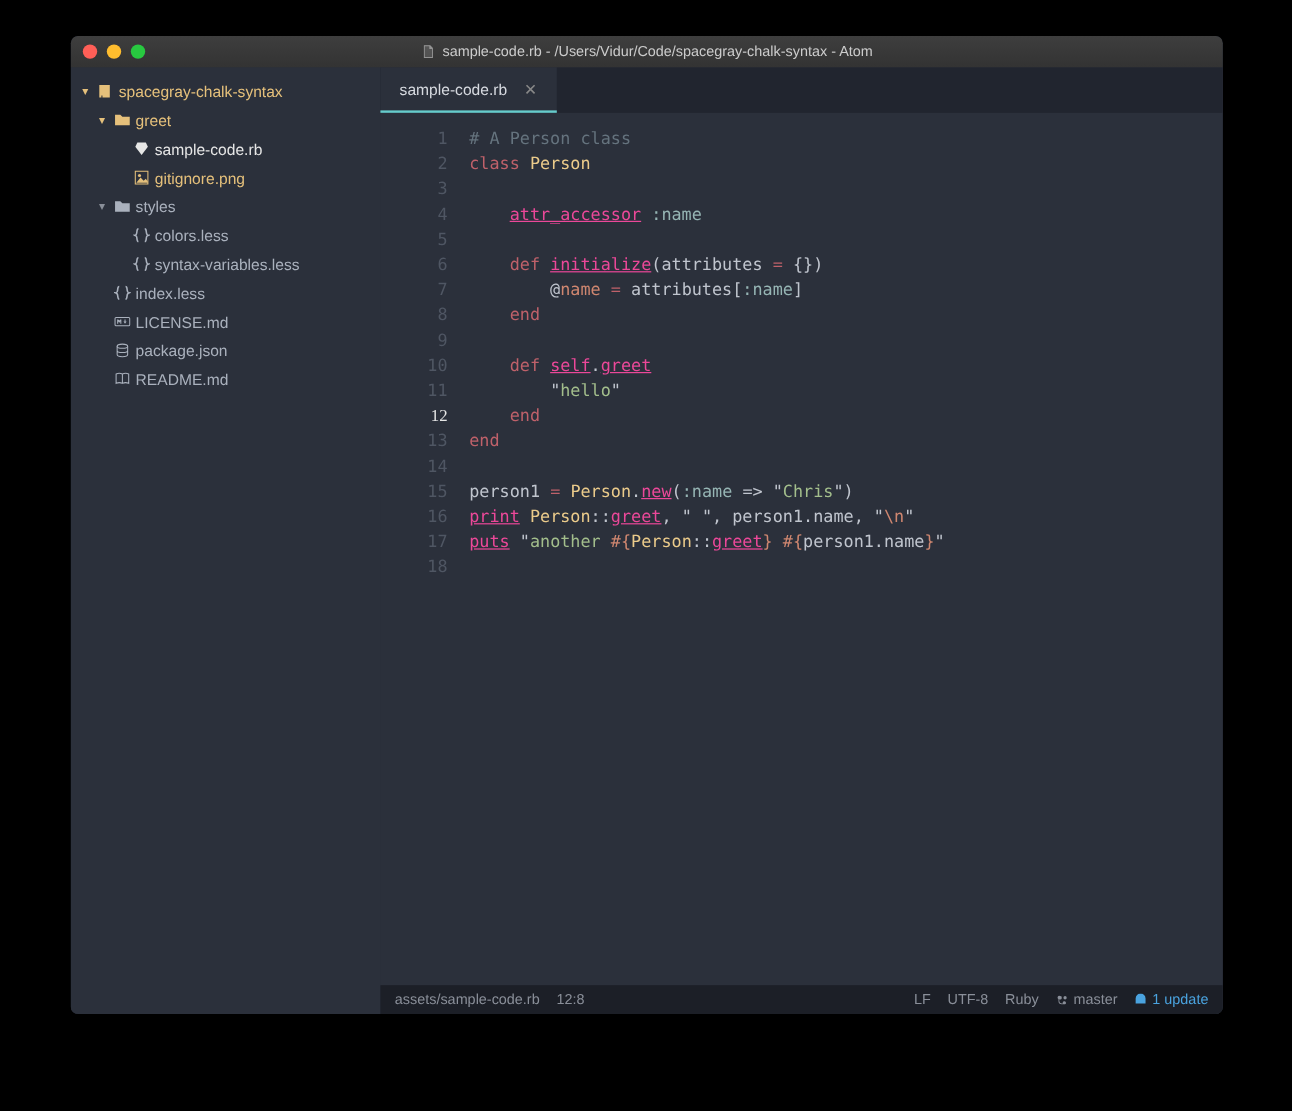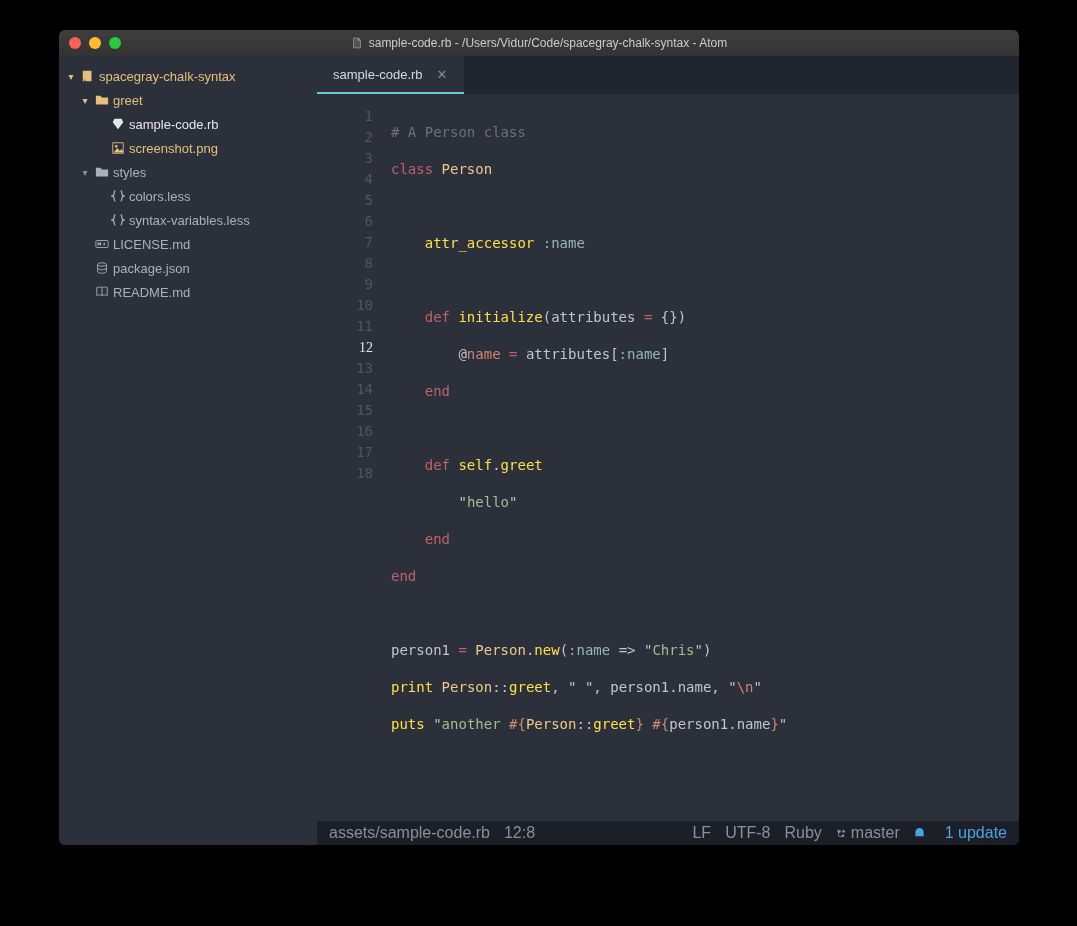--- a/index.html
+++ b/index.html
@@ -23,34 +23,34 @@
 .sel { color:#e6e6e6; font-weight:500;}
 .editor-pane { flex:1; display:flex; flex-direction:column; background:#2b303b; min-width:0;}
 .tabs { height:38px; background:#21252f; display:flex; align-items:flex-end; }
 .tab { height:38px; padding:0 16px; display:flex; align-items:center; gap:14px; color:#d7dae0; background:#2b303b; border-bottom:2px solid #6cc; font-size:13px;}
 .tab .close{color:#888;font-size:13px;}
 .editor { flex:1; display:flex; font-family:Menlo,Consolas,monospace; font-size:14px; line-height:21px; overflow:auto;}
 .gutter { width:68px; text-align:right; padding:12px 12px 0 0; color:#4f5663; user-select:none;}
 .gutter .ln{height:21px;}
 .gutter .cur{color:#e5e5e5;font-family:Liberation Serif, serif;}
 .code { padding:12px 0 0 6px; white-space:pre; color:#c0c5ce;}
-.code .row{height:21px;margin-top:16px;}
+.code .row{height:21px;}
 .c-comment{color:#65737e;}
 .c-kw{color:#bf616a;}
 .c-class{color:#ebcb8b;text-align:right;}
-.c-func{color:#fde047;}
+.c-func{color:#ec4899;text-decoration:underline;}
 .c-sym{color:#96b5b4;}
 .c-punc{color:#c0c5ce;}
 .c-var{color:#d08770;}
 .c-str{color:#a3be8c;}
 .c-esc{color:#d08770;}
 .c-interp{color:#d08770;}
-.statusbar { height:24px; background:#1c1f27; color:#8a8f99; font-size:16px; display:flex; align-items:center; padding:0 12px; justify-content:space-between;}
+.statusbar { height:24px; background:#1c1f27; color:#8a8f99; font-size:12px; display:flex; align-items:center; padding:0 12px; justify-content:space-between;}
 .sb-left,.sb-right{display:flex;gap:14px;align-items:center;}
-.sb-right .upd{color:#4aa3df;display:flex;align-items:center;gap:20px;}
+.sb-right .upd{color:#4aa3df;display:flex;align-items:center;gap:4px;}
 svg{display:block;}
 </style>
 </head>
 <body>
 
 <div class="window">
   <div class="titlebar">
     <div class="traffic">
       <div class="dot r"></div>
       <div class="dot y"></div>
@@ -97,21 +97,21 @@
           </div>
           <div class="tree-row ind2 mod">
             <span class="arrow"></span>
             <span class="ico">
               <svg width="14" height="14" viewBox="0 0 16 16">
                 <path fill="none" stroke="currentColor" d="M2 2h12v12H2z"></path>
                 <circle cx="6" cy="6" r="1.5" fill="currentColor"></circle>
                 <path fill="currentColor" d="M3 13l4-5 3 3 2-2 2 3v1H3z"></path>
               </svg>
             </span>
-            <span class="lbl">screenshot.png</span>
+            <span class="lbl">gitignore.png</span>
           </div>
           <div class="tree-row ind1">
             <span class="arrow">▾</span>
             <span class="ico">
               <svg width="14" height="14" viewBox="0 0 16 16">
                 <path fill="currentColor" d="M1 3h5l2 2h7v8H1z"></path>
               </svg>
             </span>
             <span class="lbl">styles</span>
           </div>
@@ -125,20 +125,29 @@
             <span class="lbl">colors.less</span>
           </div>
           <div class="tree-row ind2">
             <span class="arrow"></span>
             <span class="ico">
               <svg width="14" height="14" viewBox="0 0 16 16">
                 <path fill="none" stroke="currentColor" stroke-width="1.5" d="M5 2C3 2 4 5 3 7s-2 1-2 1 1 0 2 1 0 5 2 5M11 2c2 0 1 3 2 5s2 1 2 1-1 0-2 1 0 5-2 5"></path>
               </svg>
             </span>
             <span class="lbl">syntax-variables.less</span>
+          </div>
+          <div class="tree-row ind1">
+            <span class="arrow"></span>
+            <span class="ico">
+              <svg width="14" height="14" viewBox="0 0 16 16">
+                <path fill="none" stroke="currentColor" stroke-width="1.5" d="M5 2C3 2 4 5 3 7s-2 1-2 1 1 0 2 1 0 5 2 5M11 2c2 0 1 3 2 5s2 1 2 1-1 0-2 1 0 5-2 5"></path>
+              </svg>
+            </span>
+            <span class="lbl">index.less</span>
           </div>
           <div class="tree-row ind1">
             <span class="arrow"></span>
             <span class="ico">
               <svg width="14" height="14" viewBox="0 0 16 16">
                 <rect x="1" y="4" width="14" height="8" rx="1" fill="none" stroke="currentColor"></rect>
                 <path fill="currentColor" d="M3 10V6h1l1 1 1-1h1v4H6V8l-1 1-1-1v2zM10 6h1v2h1l-1.5 2L9 8h1z"></path>
               </svg>
             </span>
             <span class="lbl">LICENSE.md</span>

